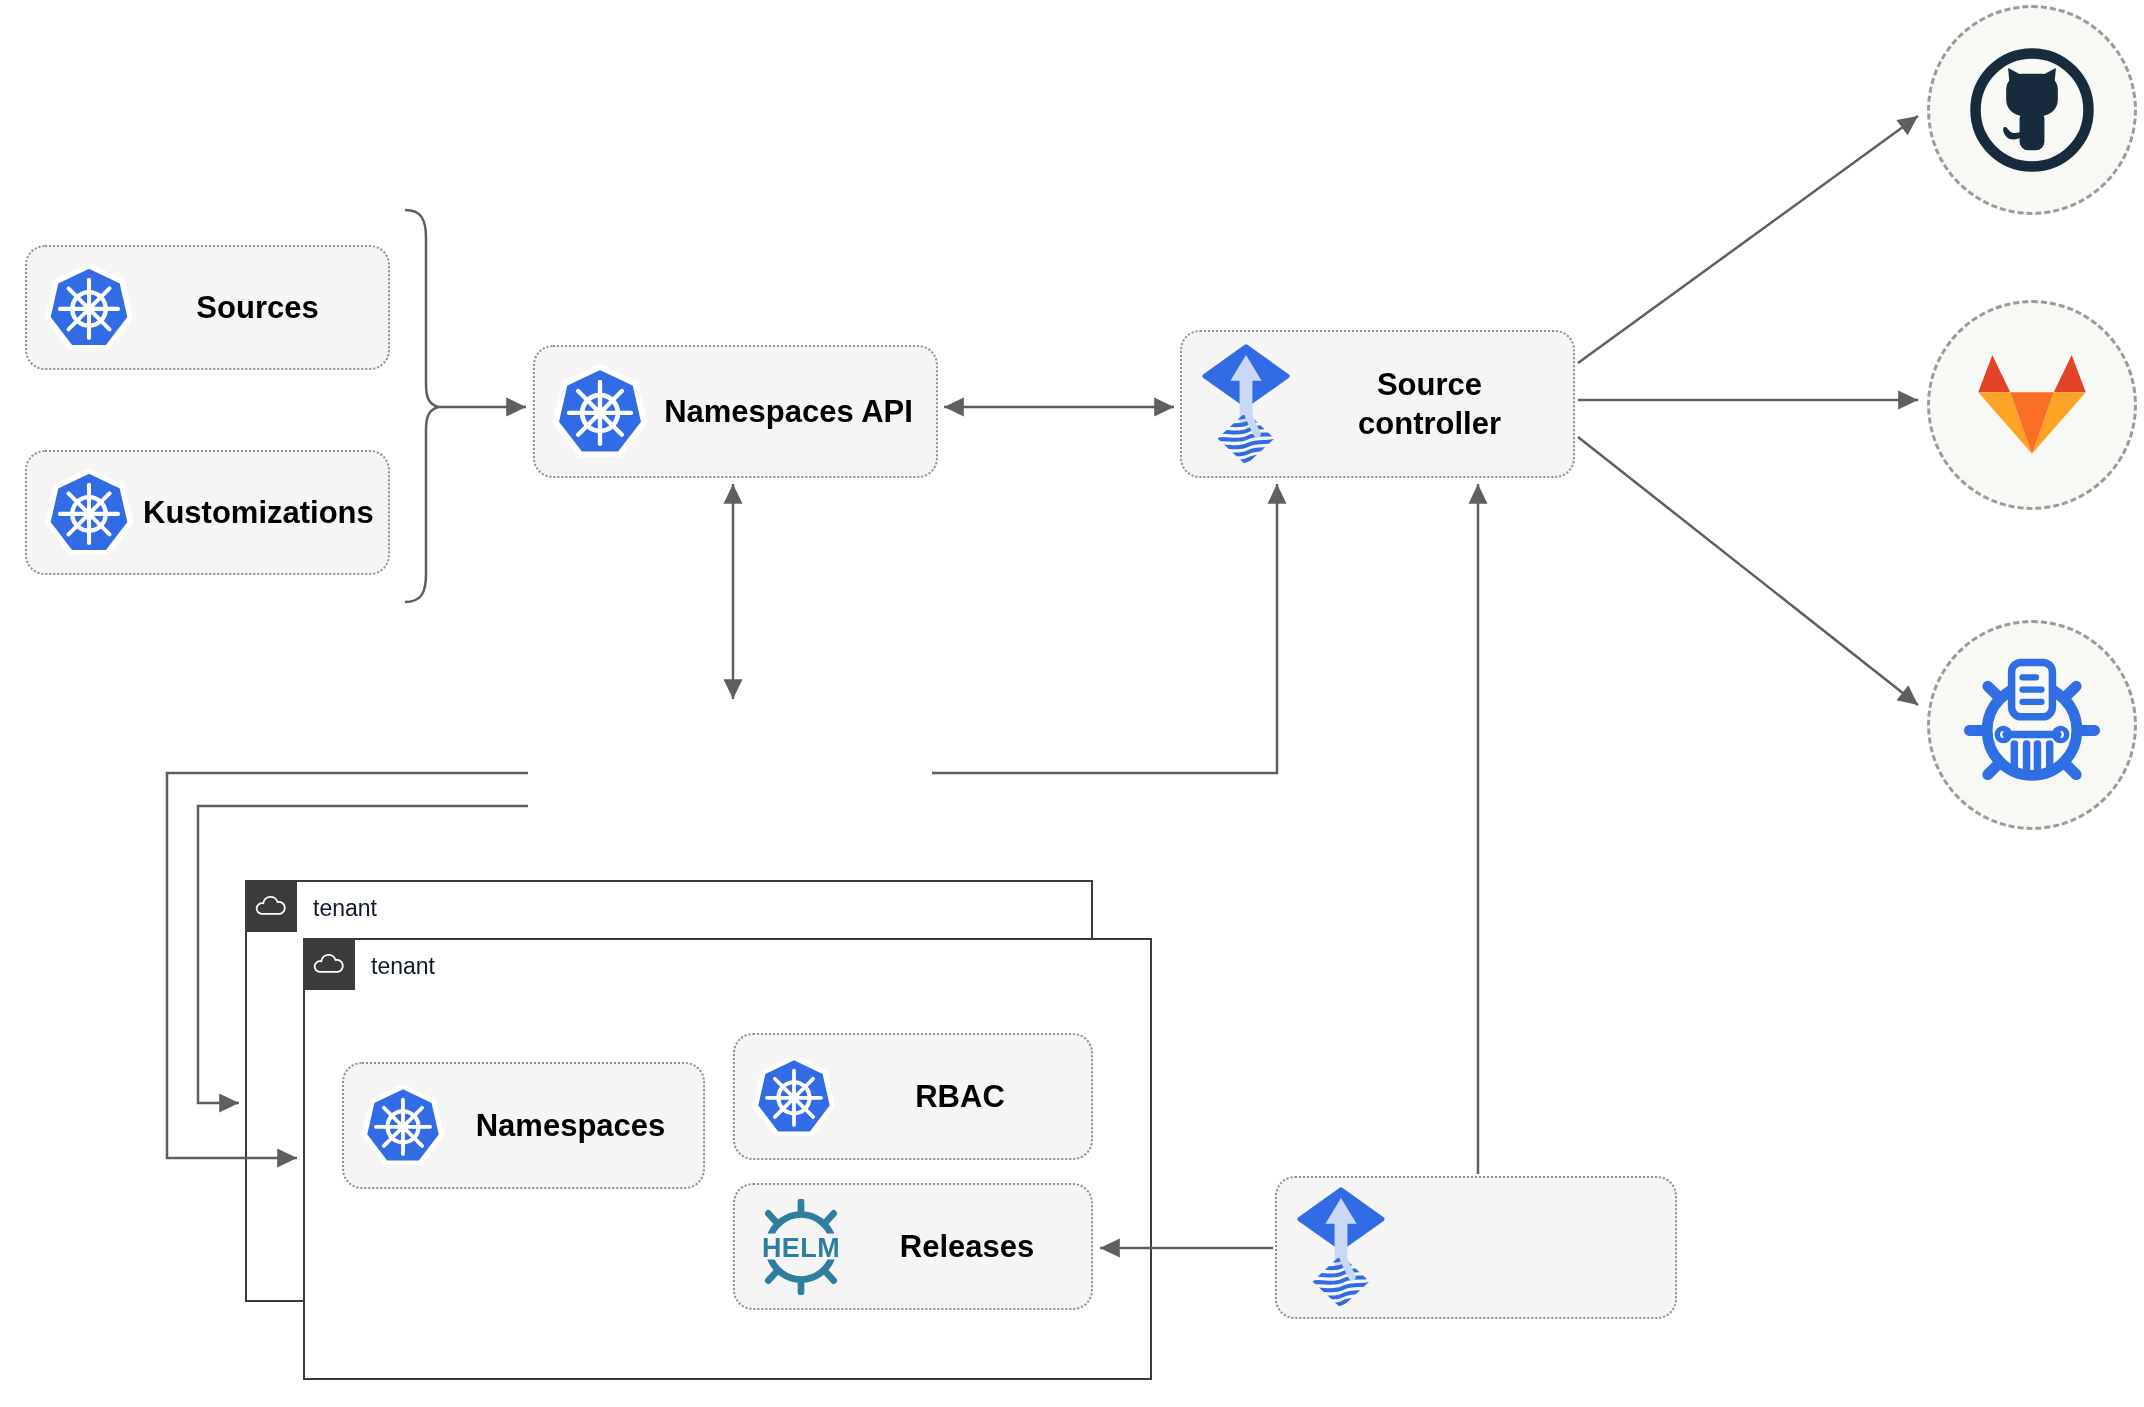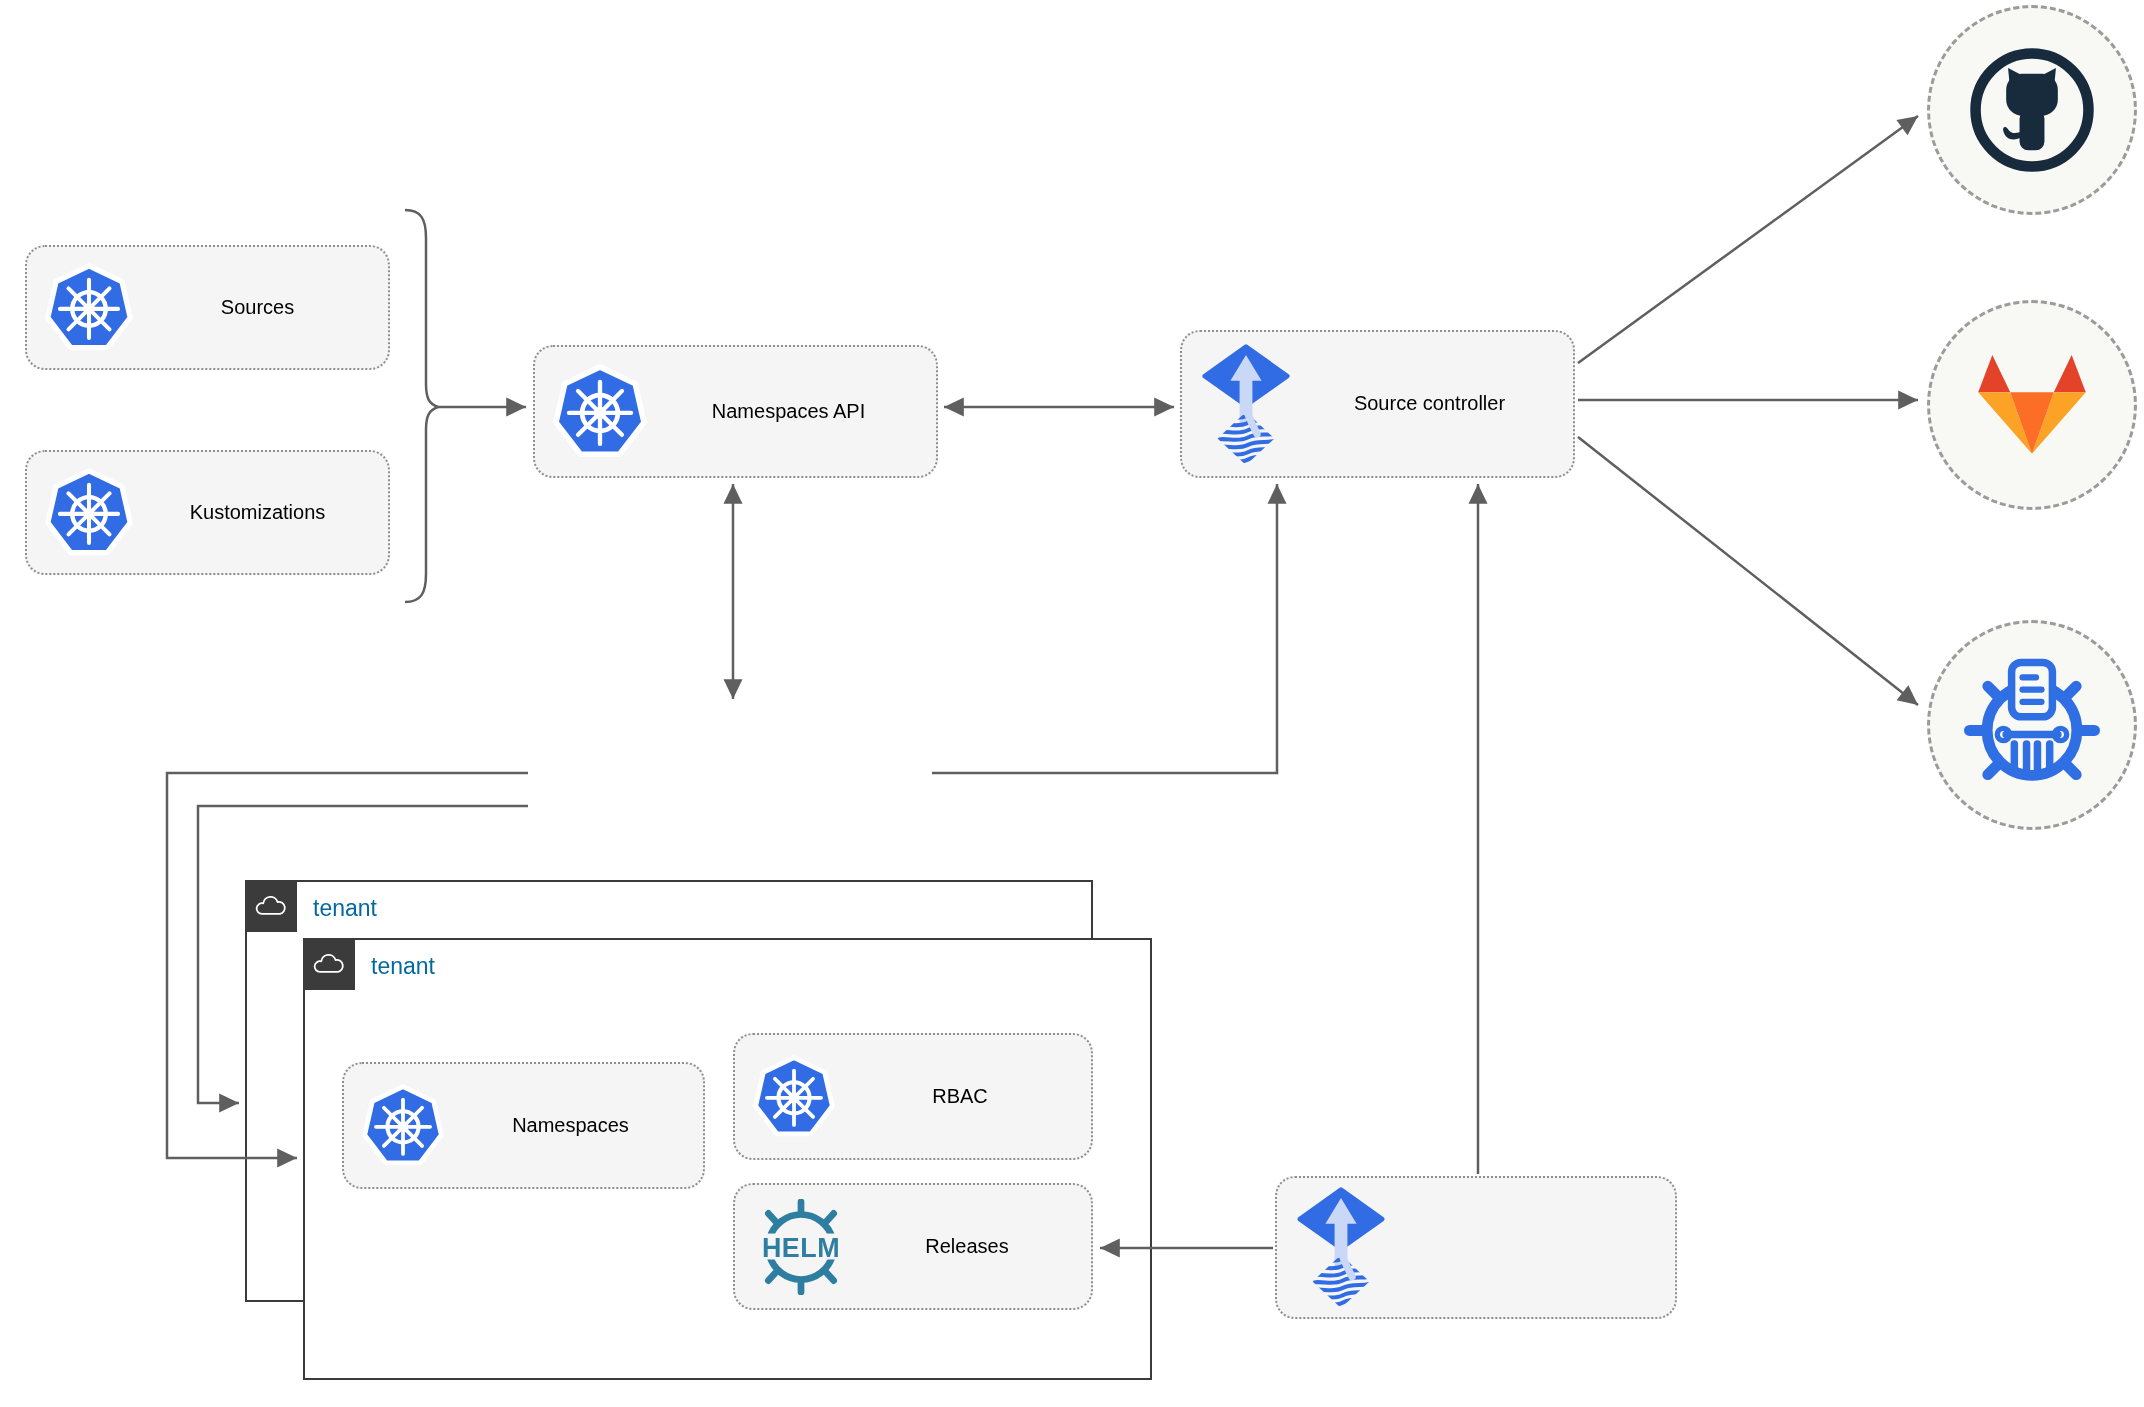--- a/index.html
+++ b/index.html
@@ -10,37 +10,37 @@
   
   .node{
     position:absolute;box-sizing:border-box;
     background:var(--node_fill,#f5f5f5);
     border:2.5px dotted var(--node_border,#8f8f8f);
     border-radius:20px;
     display:flex;align-items:center;
     padding:0 16px 0 18px;gap:10px;
   }
   .node .label{
-    flex:1;text-align:center;font-size:20px;line-height:1.26;
-    color:#000;font-weight:400;
+    flex:1;text-align:center;font-size:31px;line-height:1.26;
+    color:#000;font-weight:700;
   }
   .node .label.narrow{max-width:190px;margin:2px auto;}
   .node svg.icon{flex:0 0 auto;display:block;}
   
   .tenant{
     position:absolute;box-sizing:border-box;background:#ffffff;
     border:2px solid var(--tenant_dark,#3b3b3b);
   }
   .tenant-tab{
     position:absolute;top:-2px;left:-2px;width:52px;height:52px;
     background:var(--tenant_dark,#3b3b3b);
     display:flex;align-items:center;justify-content:center;
   }
   .tenant-label{
-    position:absolute;left:66px;top:13px;font-size:23px;color:#0369a1;
+    position:absolute;left:66px;top:13px;font-size:23px;color:#0f172a;
   }
   
   .endpoint{
     position:absolute;width:210px;height:210px;box-sizing:border-box;
     border:3px dashed #9b9b9b;border-radius:50%;
     background:#f8f8f5;
     display:flex;align-items:center;justify-content:center;
   }
   svg.wiring{position:absolute;left:0;top:0;}
   .edge{stroke:var(--line_gray,#5f5f5f);stroke-width:2.5;fill:none;}

